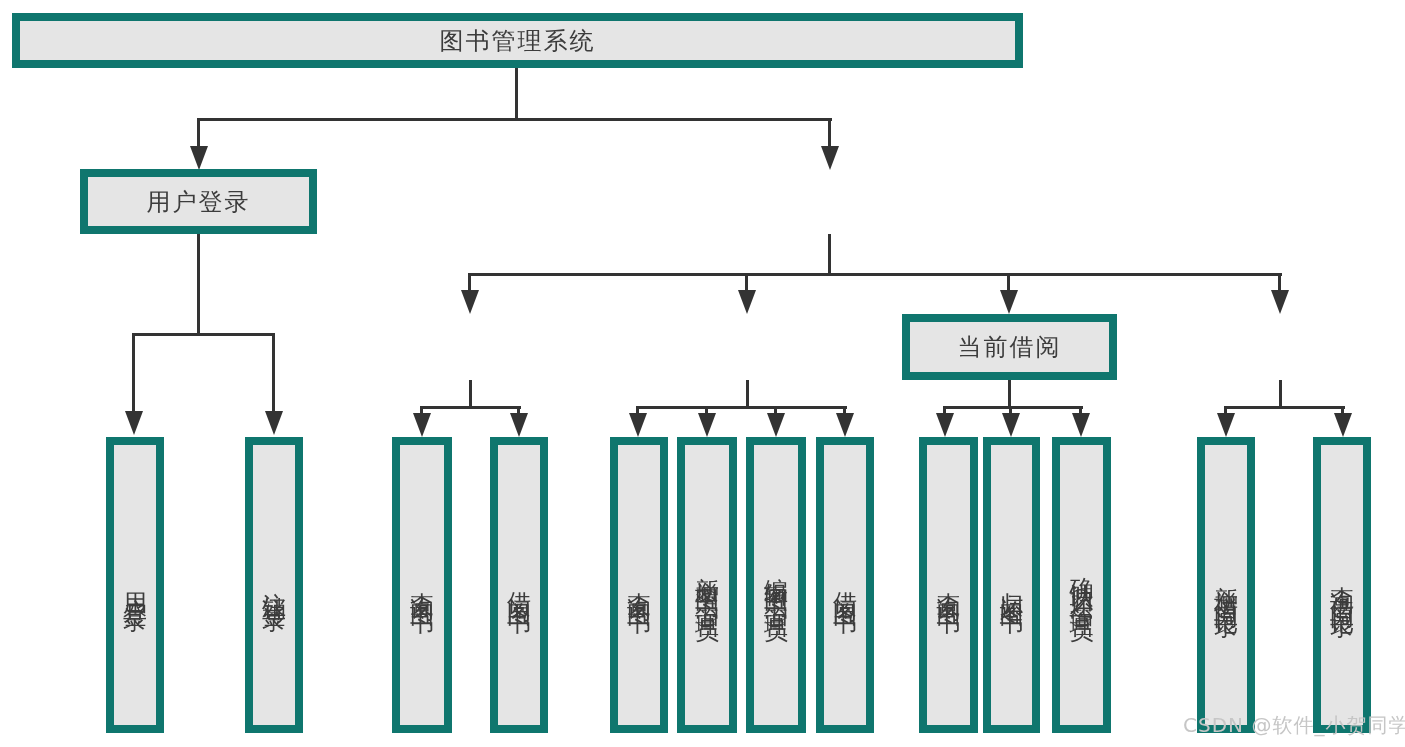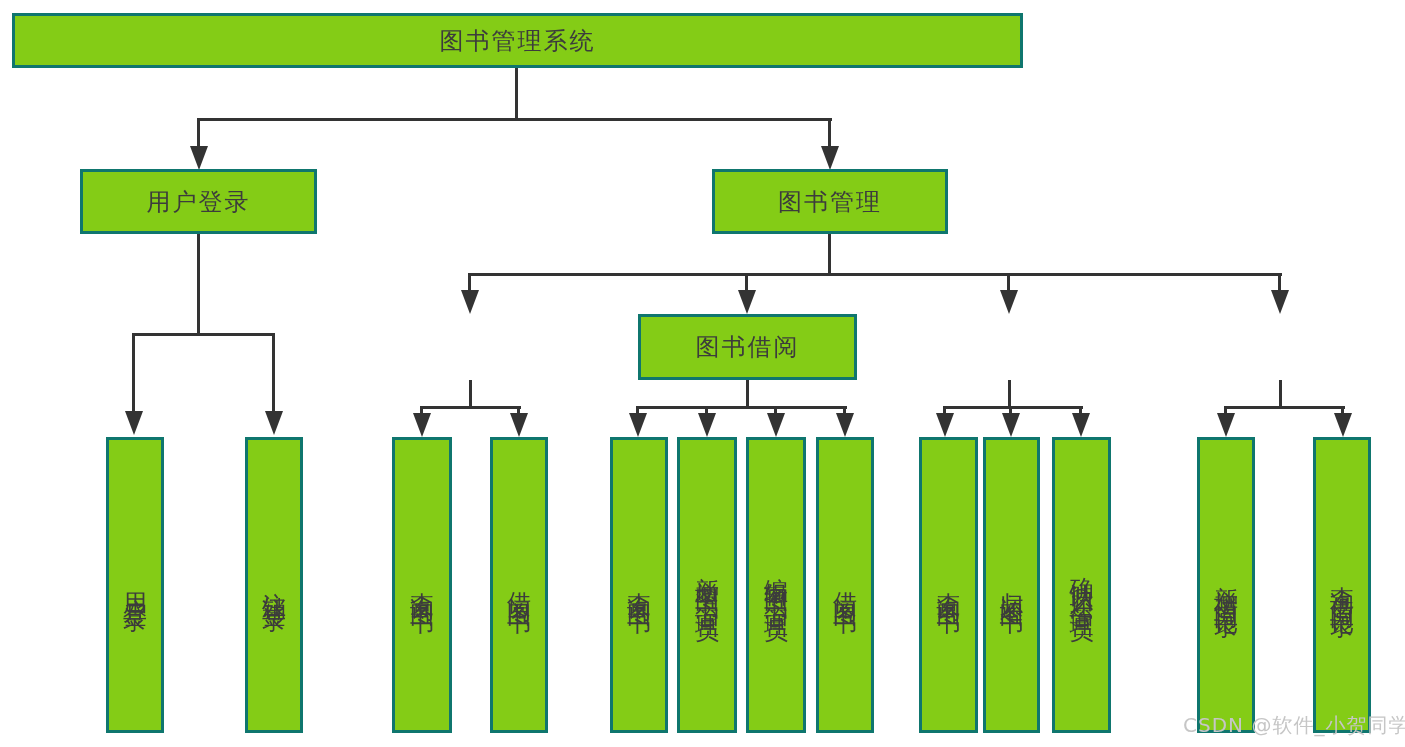--- a/index.html
+++ b/index.html
@@ -6,22 +6,22 @@
   .canvas{
     position:relative;
     width:1405px;height:747px;
     background:#ffffff;
     font-family:"DejaVu Sans","Liberation Sans",sans-serif;
     overflow:hidden;
   }
   .box{
     position:absolute;
     box-sizing:border-box;
-    border:3px solid #0f766e;
-    background:#84cc16;
+    border:8px solid #0f766e;
+    background:#e5e5e5;
     color:#3c3c3c;
     display:flex;align-items:center;justify-content:center;
     text-align:center;
   }
   .hbox{font-size:24px;letter-spacing:2px;white-space:nowrap;}
   .vbox{
     writing-mode:vertical-rl;
     text-orientation:mixed;
     font-size:24px;
     letter-spacing:6px;
@@ -54,41 +54,40 @@
   <div class="box hbox" style="left:12px;top:13px;width:1011px;height:55px;">图书管理系统</div>
 
   <div class="line vline" style="left:515px;top:68px;height:50px;"></div>
   <div class="line hline" style="left:197px;top:118px;width:635px;"></div>
   <div class="line vline" style="left:197px;top:118px;height:30px;"></div>
   <div class="arrow" style="left:190px;top:146px;"></div>
   <div class="line vline" style="left:828px;top:118px;height:30px;"></div>
   <div class="arrow" style="left:821px;top:146px;"></div>
 
   <div class="box hbox" style="left:80px;top:169px;width:237px;height:65px;">用户登录</div>
-  <div class="box hbox" style="left:712px;top:169px;width:236px;height:65px;">图书管理</div>
 
   <div class="line vline" style="left:197px;top:234px;height:101px;"></div>
   <div class="line hline" style="left:132px;top:333px;width:143px;"></div>
   <div class="line vline" style="left:132px;top:333px;height:80px;"></div>
   <div class="arrow" style="left:125px;top:411px;"></div>
   <div class="line vline" style="left:272px;top:333px;height:80px;"></div>
   <div class="arrow" style="left:265px;top:411px;"></div>
 
   <div class="line vline" style="left:828px;top:234px;height:41px;"></div>
   <div class="line hline" style="left:468px;top:273px;width:814px;"></div>
   <div class="line vline" style="left:468px;top:273px;height:19px;"></div>
   <div class="arrow" style="left:461px;top:290px;"></div>
   <div class="line vline" style="left:745px;top:273px;height:19px;"></div>
   <div class="arrow" style="left:738px;top:290px;"></div>
   <div class="line vline" style="left:1007px;top:273px;height:19px;"></div>
   <div class="arrow" style="left:1000px;top:290px;"></div>
   <div class="line vline" style="left:1278px;top:273px;height:19px;"></div>
   <div class="arrow" style="left:1271px;top:290px;"></div>
 
-  <div class="box hbox" style="left:638px;top:314px;width:219px;height:66px;">图书借阅</div>
+  <div class="box hbox" style="left:902px;top:314px;width:215px;height:66px;">当前借阅</div>
 
   <div class="line vline" style="left:469px;top:380px;height:28px;"></div>
   <div class="line hline" style="left:420px;top:406px;width:101px;"></div>
   <div class="line vline" style="left:420px;top:406px;height:10px;"></div>
   <div class="arrow" style="left:413px;top:413px;"></div>
   <div class="line vline" style="left:517px;top:406px;height:10px;"></div>
   <div class="arrow" style="left:510px;top:413px;"></div>
 
   <div class="line vline" style="left:746px;top:380px;height:28px;"></div>
   <div class="line hline" style="left:636px;top:406px;width:211px;"></div>

